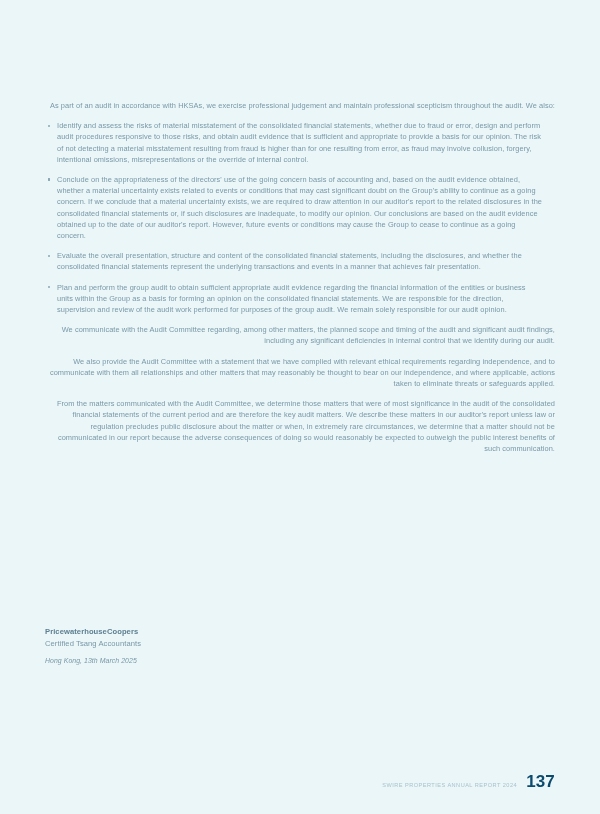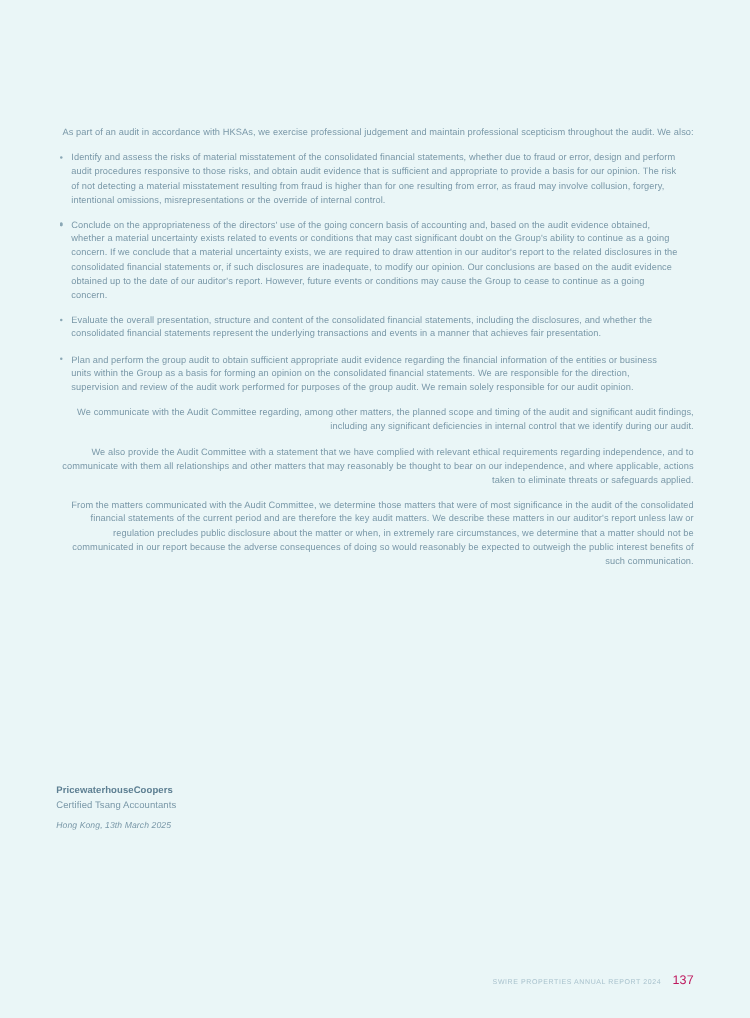--- a/index.html
+++ b/index.html
@@ -115,23 +115,23 @@
 
   .footer .footer-label {
     font-size: 5.6px;
     letter-spacing: 0.085em;
     color: #a9c2cd;
     text-transform: uppercase;
     white-space: nowrap;
   }
 
   .footer .page-number {
-    font-size: 10px;
-    font-weight: normal;
-    color: #be185d;
+    font-size: 17px;
+    font-weight: bold;
+    color: #0c4a6e;
     letter-spacing: 0.01em;
     line-height: 1;
   }
 </style>
 </head>
 <body>
 
 <div class="page">
 
   <div class="content">

